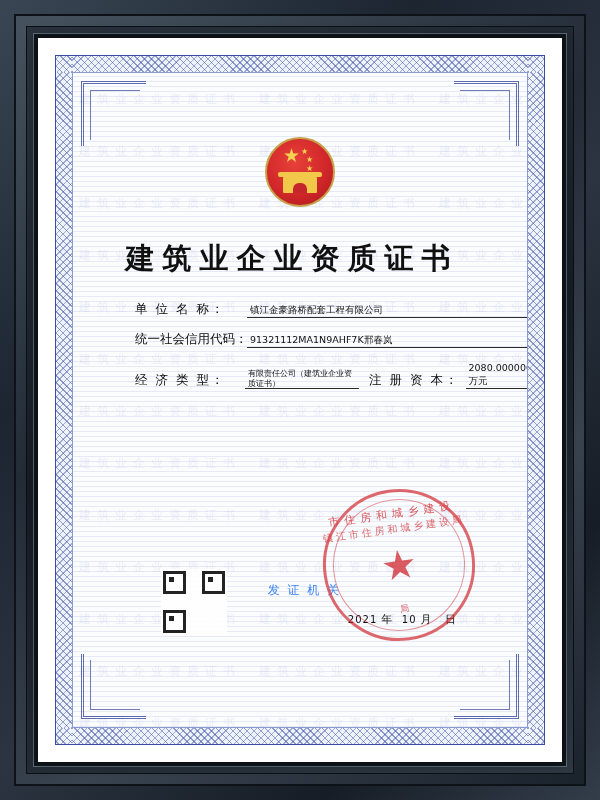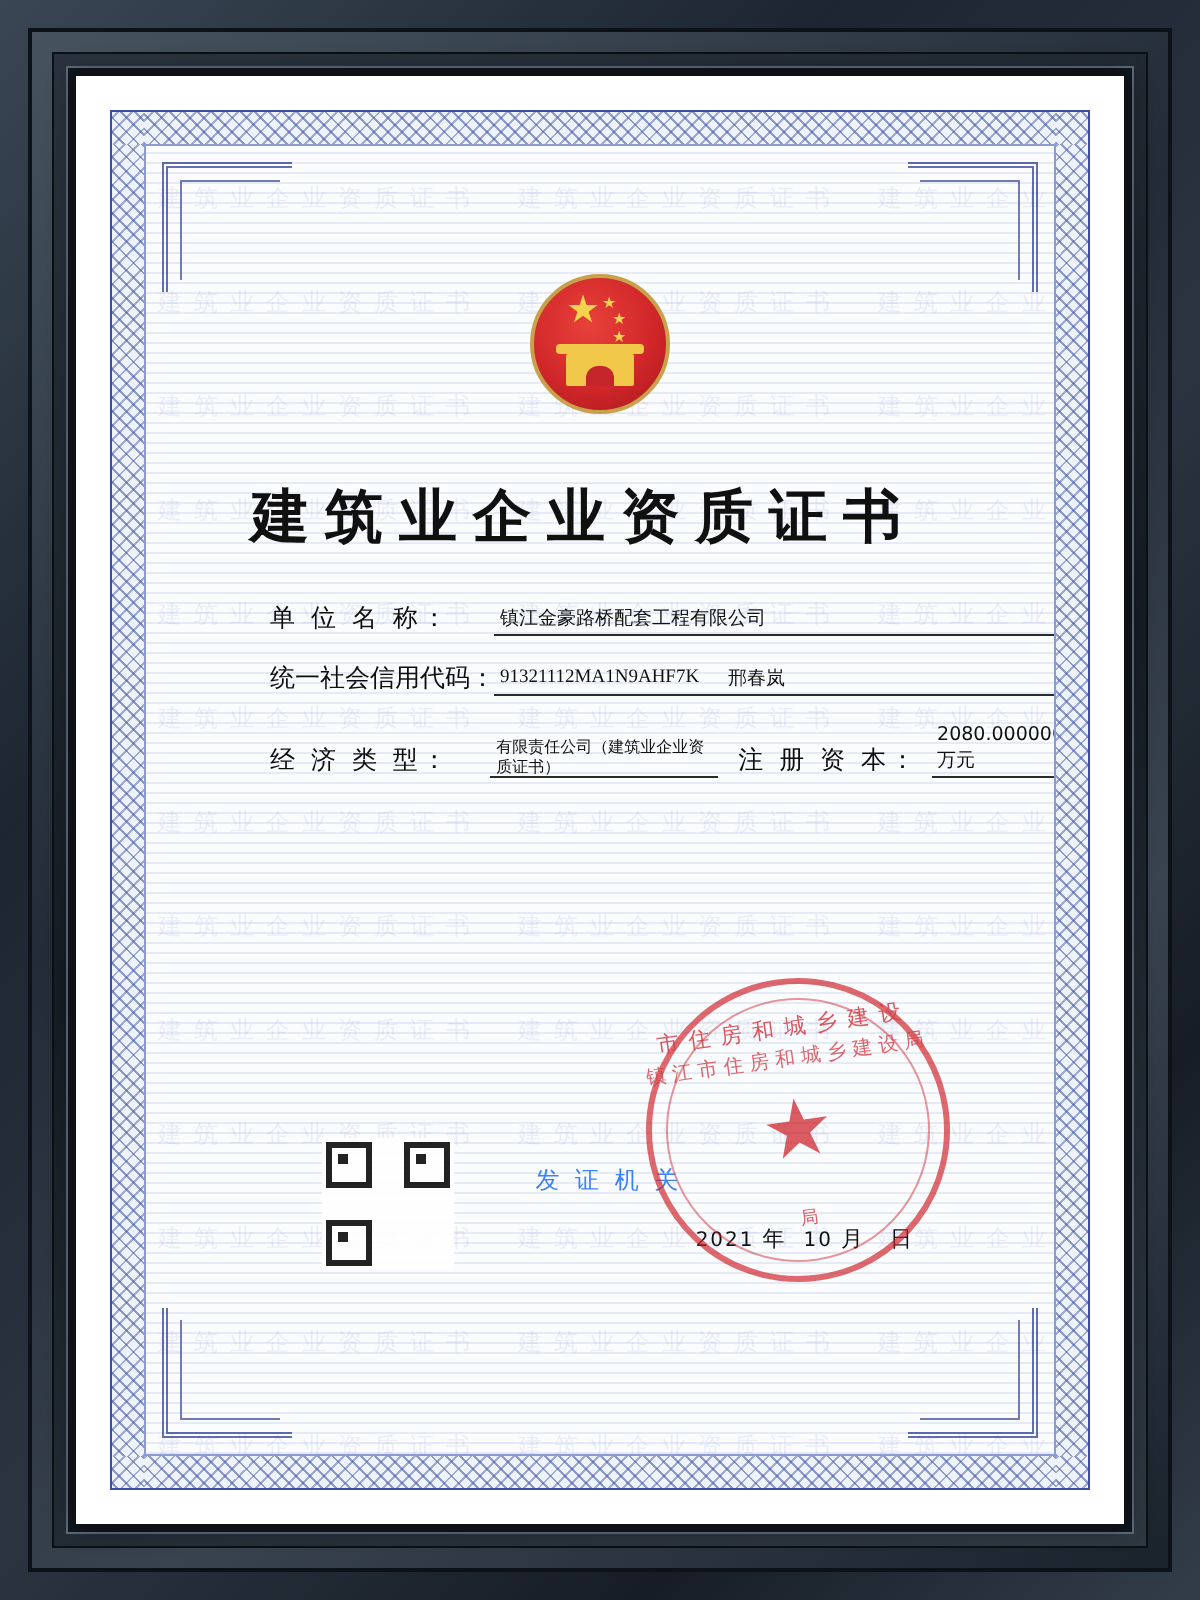--- a/index.html
+++ b/index.html
@@ -220,21 +220,21 @@
   .flabel.w-code { width: 112px; letter-spacing: 0px; }
   .fvalue {
     border-bottom: 1px solid #2b2b2b;
     flex: 1;
     padding: 0 3px 1px 3px;
     font-size: 9.5px;
     line-height: 13px;
     color: #111;
     min-height: 13px;
   }
-  .fvalue.short { flex: none; width: 108px; font-family: Liberation Serif, serif; }
+  .fvalue.short { flex: none; width: 108px; }
   .flabel.mid {
     width: auto;
     padding: 0 6px 0 10px;
     letter-spacing: 2px;
   }
   .fvalue.tiny {
     font-size: 8px;
     line-height: 9.5px;
     padding-bottom: 0;
   }

